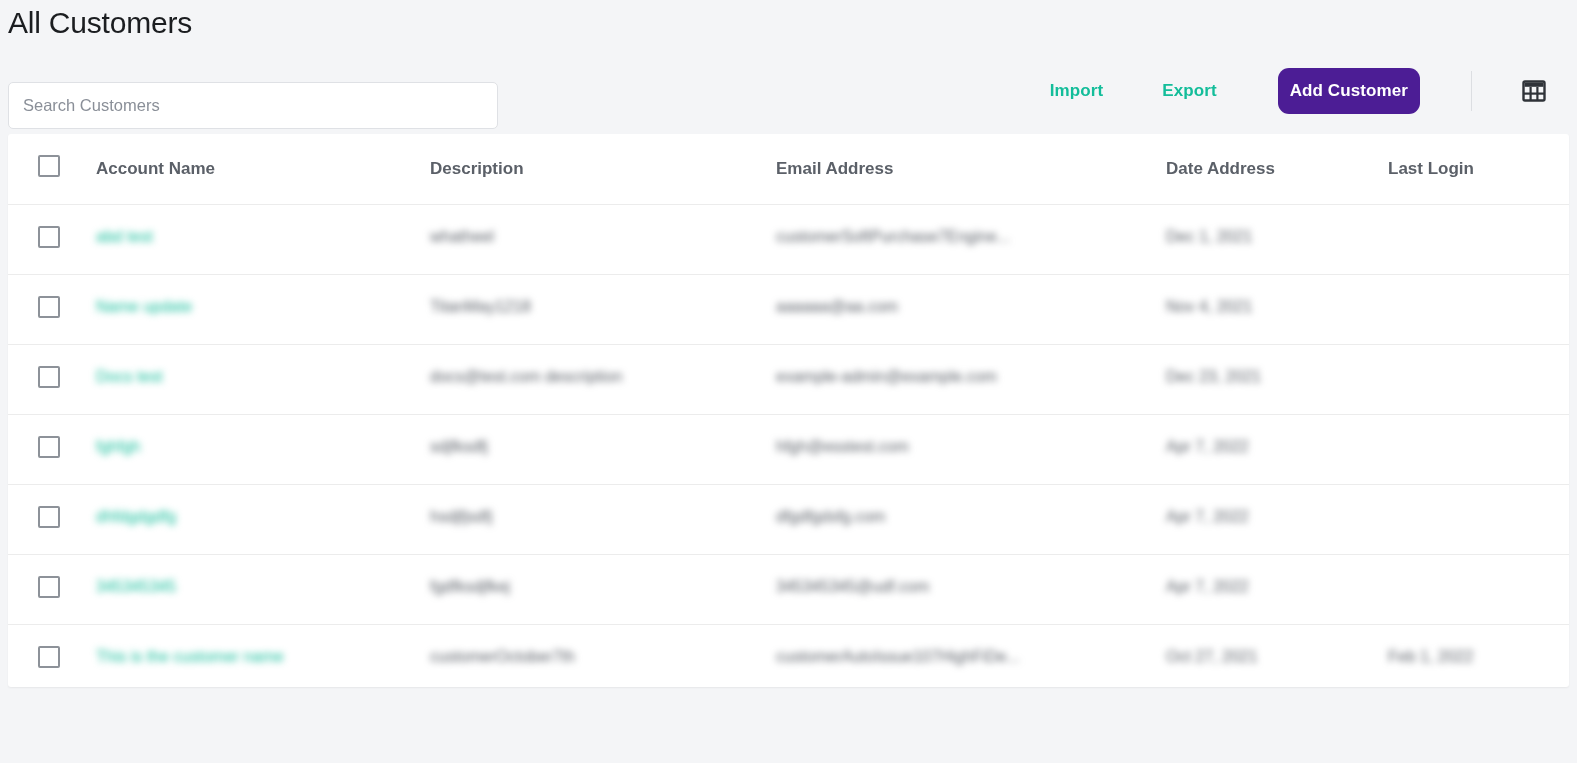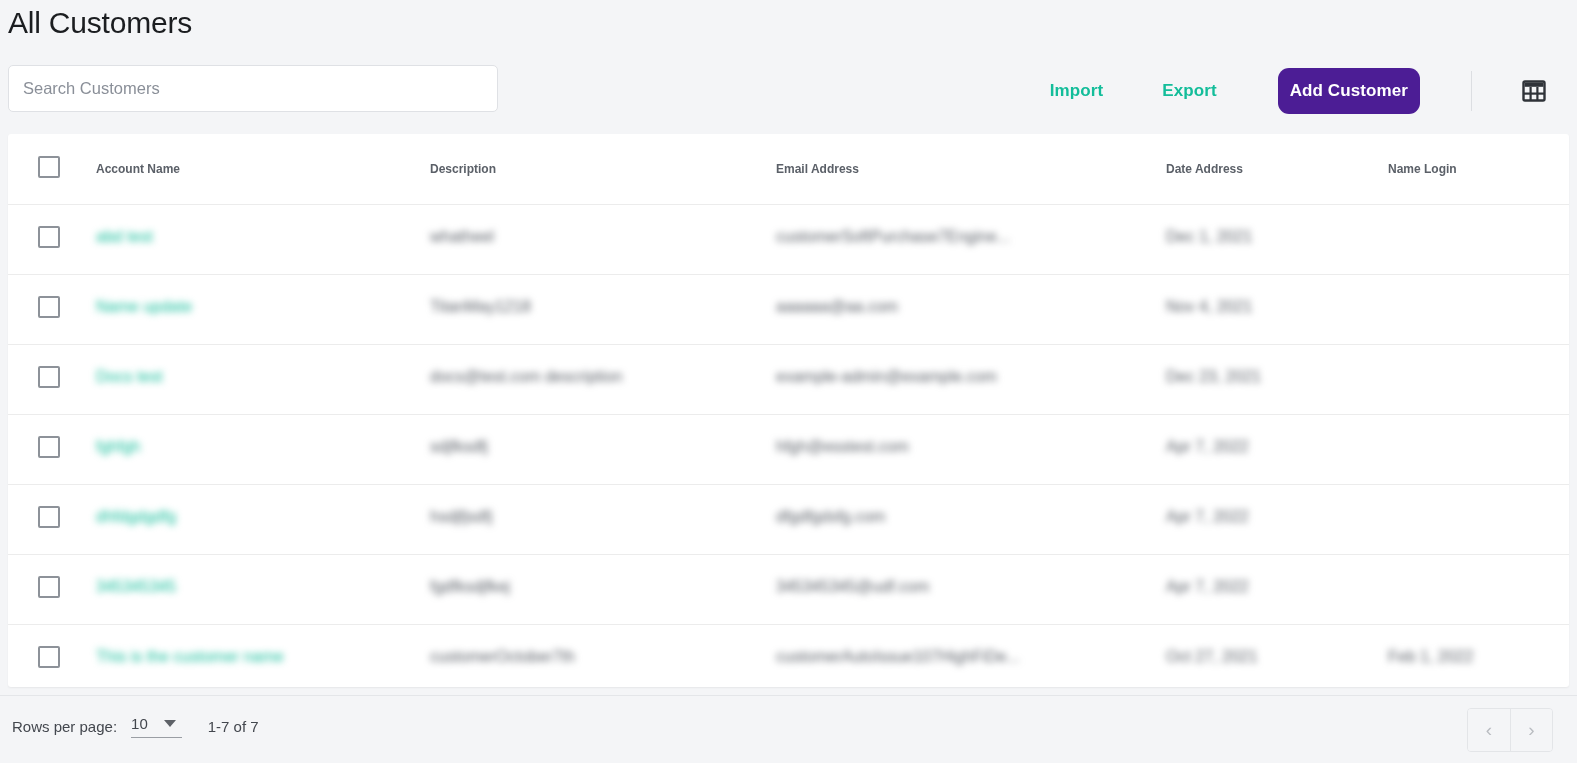--- a/index.html
+++ b/index.html
@@ -35,21 +35,21 @@
     position: absolute;
     left: 0;
     top: 62px;
     width: 1577px;
     height: 58px;
   }
 
   .search-input {
     position: absolute;
     left: 8px;
-    top: 3px;
+    top: 20px;
     width: 490px;
     height: 47px;
     border: 1px solid #dfe1e5;
     border-radius: 5px;
     background: #ffffff;
     padding: 0 14px;
     font-family: "Liberation Sans", sans-serif;
     font-size: 16.5px;
     color: #3d4148;
     outline: none;
@@ -122,21 +122,21 @@
     border-radius: 3px;
     box-shadow: 0 1px 2px rgba(0,0,0,.06);
     overflow: hidden;
   }
 
   table { width: 100%; border-collapse: collapse; table-layout: fixed; }
 
   thead th {
     height: 70px;
     text-align: left;
-    font-size: 12px;
+    font-size: 17px;
     font-weight: bold;
     color: #5b6068;
     vertical-align: middle;
     padding: 0;
   }
 
   tbody td {
     height: 70px;
     font-size: 16px;
     color: #5b6068;
@@ -280,21 +280,21 @@
     <table>
       <thead>
         <tr>
           <th class="col-check">
             <span class="chk"></span>
           </th>
           <th class="col-name">Account Name</th>
           <th class="col-desc">Description</th>
           <th class="col-email">Email Address</th>
           <th class="col-date">Date Address</th>
-          <th class="col-login">Name Login</th>
+          <th class="col-login">Last Login</th>
         </tr>
       </thead>
       <tbody>
 
         <tr>
           <td class="col-check"><span class="chk"></span></td>
           <td class="col-name"><span class="cell-name">abd test</span></td>
           <td class="col-desc"><span class="cell-blur">whatheel</span></td>
           <td class="col-email"><span class="cell-blur cell-email">customerSoftPurchase7Engine...</span></td>
           <td class="col-date"><span class="cell-blur">Dec 1, 2021</span></td>
@@ -352,29 +352,14 @@
           <td class="col-desc"><span class="cell-blur">customerOctober7th</span></td>
           <td class="col-email"><span class="cell-blur cell-email">customerAutoIssue107HighFiDe...</span></td>
           <td class="col-date"><span class="cell-blur">Oct 27, 2021</span></td>
           <td class="col-login"><span class="cell-blur">Feb 1, 2022</span></td>
         </tr>
 
       </tbody>
     </table>
   </div>
 
-  <div class="footer">
-    <div class="rows-per-page">
-      <span>Rows per page:</span>
-      <div class="rpp-select">
-        <span class="rpp-value">10</span>
-        <span class="caret"></span>
-      </div>
-      <span class="range-text">1-7 of 7</span>
-    </div>
-
-    <div class="pager">
-      <button class="pager-btn">‹</button>
-      <button class="pager-btn">›</button>
-    </div>
-  </div>
 
 </div>
 
 </body></html>

